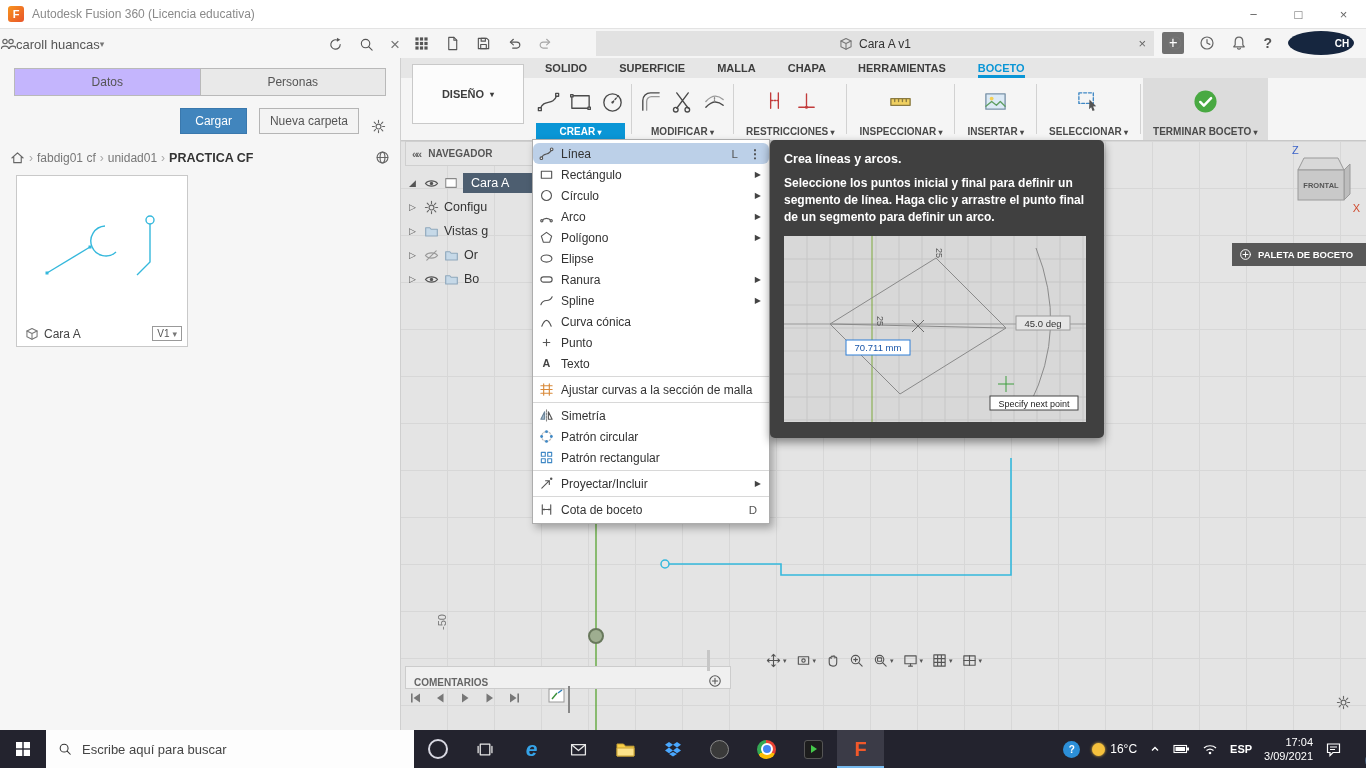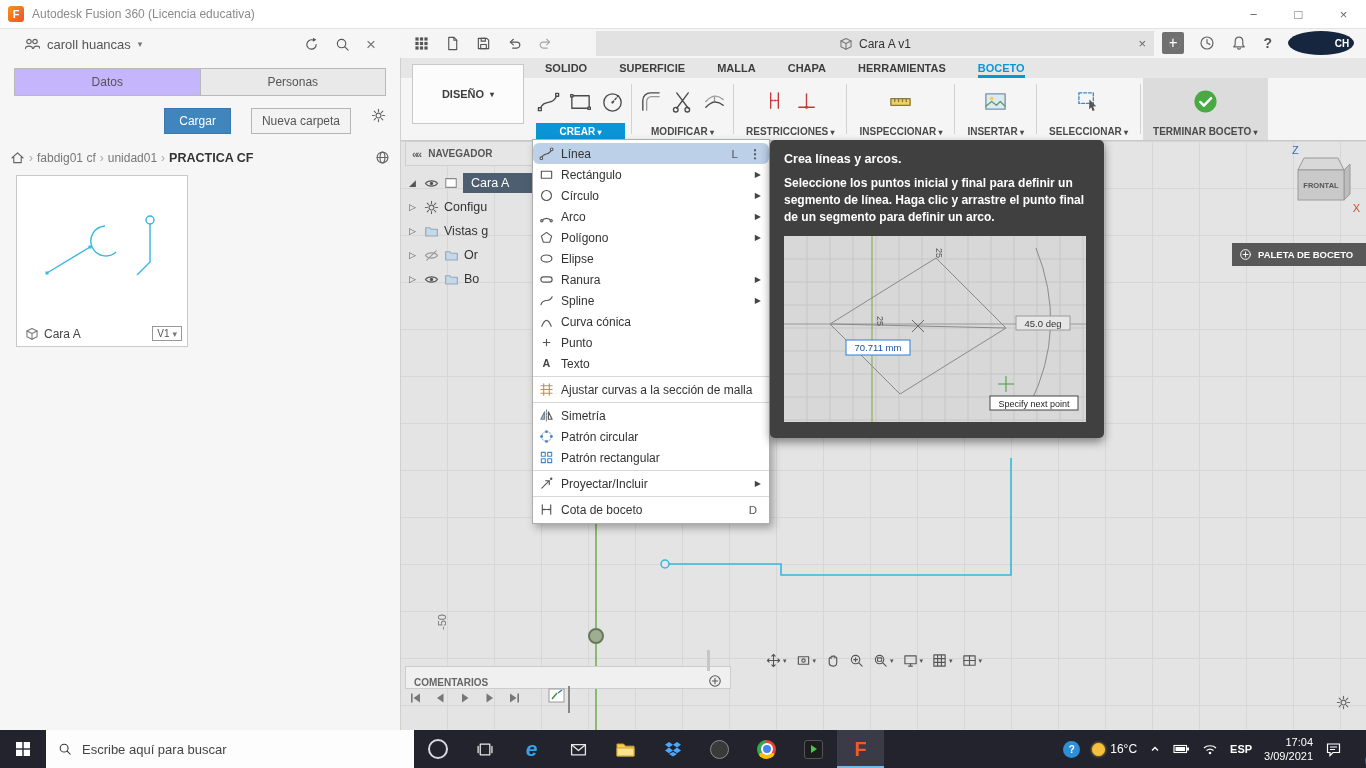--- a/index.html
+++ b/index.html
@@ -8,30 +8,30 @@
 
   
   .titlebar{position:absolute;top:0;left:0;right:0;height:28px;background:#fff;border-bottom:1px solid #e3e3e3;display:flex;align-items:center;z-index:10;}
   .app-logo{width:16px;height:16px;margin-left:8px;border-radius:3px;background:linear-gradient(135deg,#f7941e,#e8542b);color:#fff;font-weight:bold;font-size:11px;display:flex;align-items:center;justify-content:center;}
   .title-text{margin-left:8px;font-size:12px;color:#8a8a8a;}
   .win-controls{margin-left:auto;display:flex;height:100%;}
   .win-btn{width:45px;height:100%;display:flex;align-items:center;justify-content:center;font-size:13px;color:#666;}
 
   
   .datapanel{position:absolute;top:28px;left:0;width:400px;bottom:38px;background:#f6f6f6;border-right:1px solid #cfcfcf;z-index:3;}
-  .dp-header{height:32px;display:flex;align-items:center;gap:7px;padding:0 24px;text-align:right;}
+  .dp-header{height:32px;display:flex;align-items:center;padding:0 0;text-align:right;}
   .dp-user{font-size:13px;color:#555;}
   .dp-caret{font-size:9px;color:#777;}
   .dp-tools{margin-left:auto;display:flex;align-items:center;gap:16px;}
   .dp-x{font-size:17px;color:#777;line-height:1;}
   .dp-tabs{margin:8px 14px 0;display:flex;height:26px;border:1px solid #b9b9b9;}
   .dp-tab{flex:1;text-align:center;line-height:26px;font-size:12px;color:#555;background:#e9e9e9;}
   .dp-tab + .dp-tab{border-left:1px solid #b9b9b9;}
   .dp-tab.active{background:#c4b5fd;}
-  .dp-actions{margin:12px 14px 0;display:flex;justify-content:flex-end;align-items:flex-start;gap:20px;}
+  .dp-actions{margin:12px 14px 0;display:flex;justify-content:flex-end;align-items:flex-end;gap:12px;}
   .btn-primary{background:#4185bd;color:#fff;border:1px solid #3a78ad;font-size:12px;padding:5px 14px;font-family:inherit;}
   .btn-secondary{background:#f3f3f3;border:1px solid #b5b5b5;color:#555;font-size:12px;padding:5px 10px;font-family:inherit;}
   .dp-breadcrumb{margin:16px 10px 0;display:flex;align-items:center;gap:4px;font-size:12px;color:#777;}
   .bc-sep{color:#aaa;font-size:12px;}
   .bc-item.last{font-weight:bold;color:#333;font-size:12.5px;}
   .bc-globe{margin-left:auto;}
   .dp-card{margin:10px 0 0 16px;width:170px;height:170px;background:#fff;border:1px solid #c9c9c9;position:relative;}
   .dp-card-label{position:absolute;bottom:5px;left:8px;right:5px;display:flex;align-items:center;gap:5px;font-size:12px;color:#444;}
   .dp-version{margin-left:auto;border:1px solid #999;font-size:10px;color:#555;padding:1px 4px;background:#fff;display:flex;gap:3px;align-items:center;}
 

